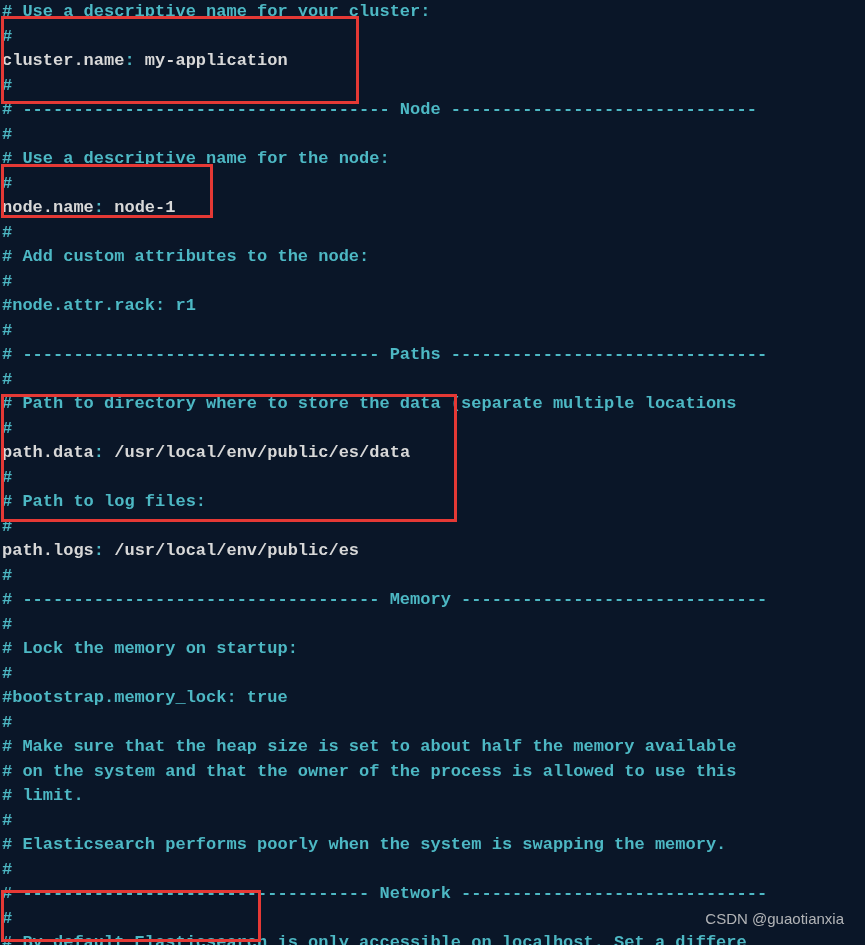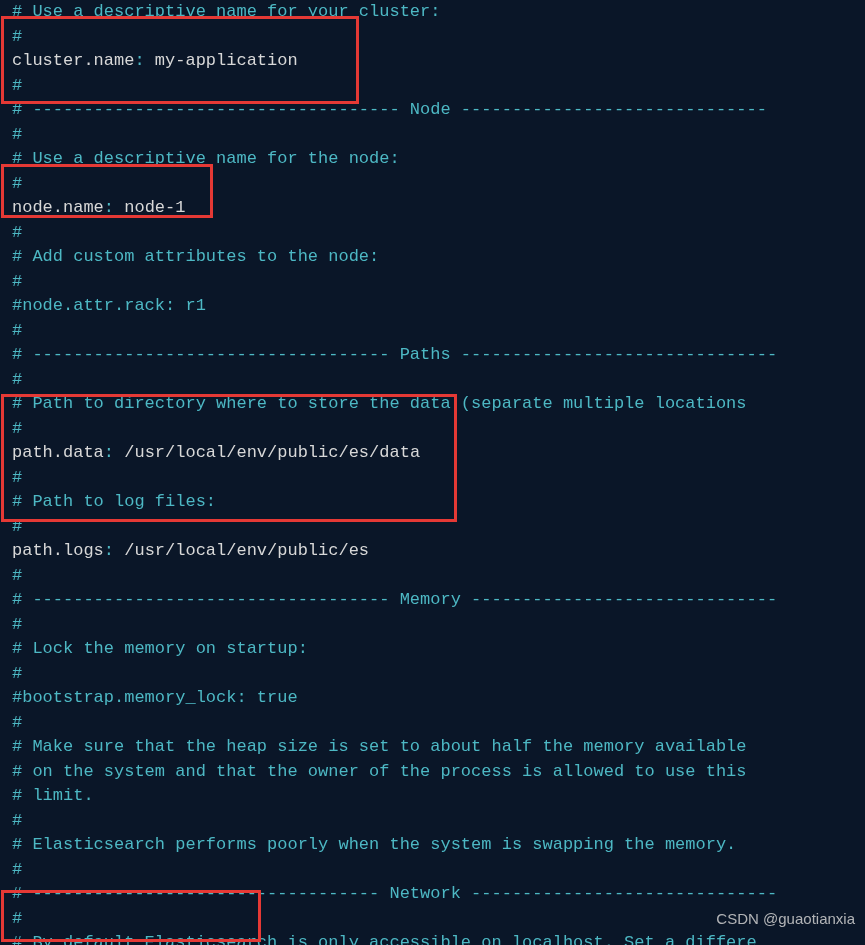--- a/index.html
+++ b/index.html
@@ -11,39 +11,39 @@
     font-size: 17px;
     line-height: 24.5px;
     overflow: hidden;
     position: relative;
   }
   .editor {
     padding: 0;
     white-space: pre;
     color: #4db8c4;
   }
-  .line { display: block; height: 24.5px; padding: 0 12px; }
+  .line { display: block; height: 24.5px; padding: 0 2px; font-weight: bold; }
   .comment { color: #4db8c4; }
   .key { color: #d8d8d8; }
   .value { color: #d8d8d8; text-align: center; }
   .colon { color: #4db8c4; }
   .highlight-box {
     position: absolute;
     border: 3px solid #e53935;
     background: transparent;
     pointer-events: none;
   }
   .hb1 { left: 1px; top: 16px; width: 358px; height: 88px; }
   .hb2 { left: 1px; top: 164px; width: 212px; height: 54px; }
   .hb3 { left: 1px; top: 394px; width: 456px; height: 128px; }
   .hb4 { left: 1px; top: 890px; width: 260px; height: 52px; }
   .watermark {
     position: absolute;
     bottom: 14px;
-    right: 10px;
+    right: 21px;
     color: #cfcfcf;
     font-family: sans-serif;
     font-size: 15px;
     opacity: 0.85;
   }
 </style>
 </head>
 <body>
 
 <div class="editor" id="editor"><div class="line"><span class="comment"># Use a descriptive name for your cluster:</span></div><div class="line"><span class="comment">#</span></div><div class="line"><span class="key">cluster.name</span><span class="colon">: </span><span class="value">my-application</span></div><div class="line"><span class="comment">#</span></div><div class="line"><span class="comment"># ------------------------------------ Node ------------------------------</span></div><div class="line"><span class="comment">#</span></div><div class="line"><span class="comment"># Use a descriptive name for the node:</span></div><div class="line"><span class="comment">#</span></div><div class="line"><span class="key">node.name</span><span class="colon">: </span><span class="value">node-1</span></div><div class="line"><span class="comment">#</span></div><div class="line"><span class="comment"># Add custom attributes to the node:</span></div><div class="line"><span class="comment">#</span></div><div class="line"><span class="comment">#node.attr.rack: r1</span></div><div class="line"><span class="comment">#</span></div><div class="line"><span class="comment"># ----------------------------------- Paths -------------------------------</span></div><div class="line"><span class="comment">#</span></div><div class="line"><span class="comment"># Path to directory where to store the data (separate multiple locations </span></div><div class="line"><span class="comment">#</span></div><div class="line"><span class="key">path.data</span><span class="colon">: </span><span class="value">/usr/local/env/public/es/data</span></div><div class="line"><span class="comment">#</span></div><div class="line"><span class="comment"># Path to log files:</span></div><div class="line"><span class="comment">#</span></div><div class="line"><span class="key">path.logs</span><span class="colon">: </span><span class="value">/usr/local/env/public/es</span></div><div class="line"><span class="comment">#</span></div><div class="line"><span class="comment"># ----------------------------------- Memory ------------------------------</span></div><div class="line"><span class="comment">#</span></div><div class="line"><span class="comment"># Lock the memory on startup:</span></div><div class="line"><span class="comment">#</span></div><div class="line"><span class="comment">#bootstrap.memory_lock: true</span></div><div class="line"><span class="comment">#</span></div><div class="line"><span class="comment"># Make sure that the heap size is set to about half the memory available</span></div><div class="line"><span class="comment"># on the system and that the owner of the process is allowed to use this</span></div><div class="line"><span class="comment"># limit.</span></div><div class="line"><span class="comment">#</span></div><div class="line"><span class="comment"># Elasticsearch performs poorly when the system is swapping the memory.</span></div><div class="line"><span class="comment">#</span></div><div class="line"><span class="comment"># ---------------------------------- Network ------------------------------</span></div><div class="line"><span class="comment">#</span></div><div class="line"><span class="comment"># By default Elasticsearch is only accessible on localhost. Set a differe</span></div></div>

